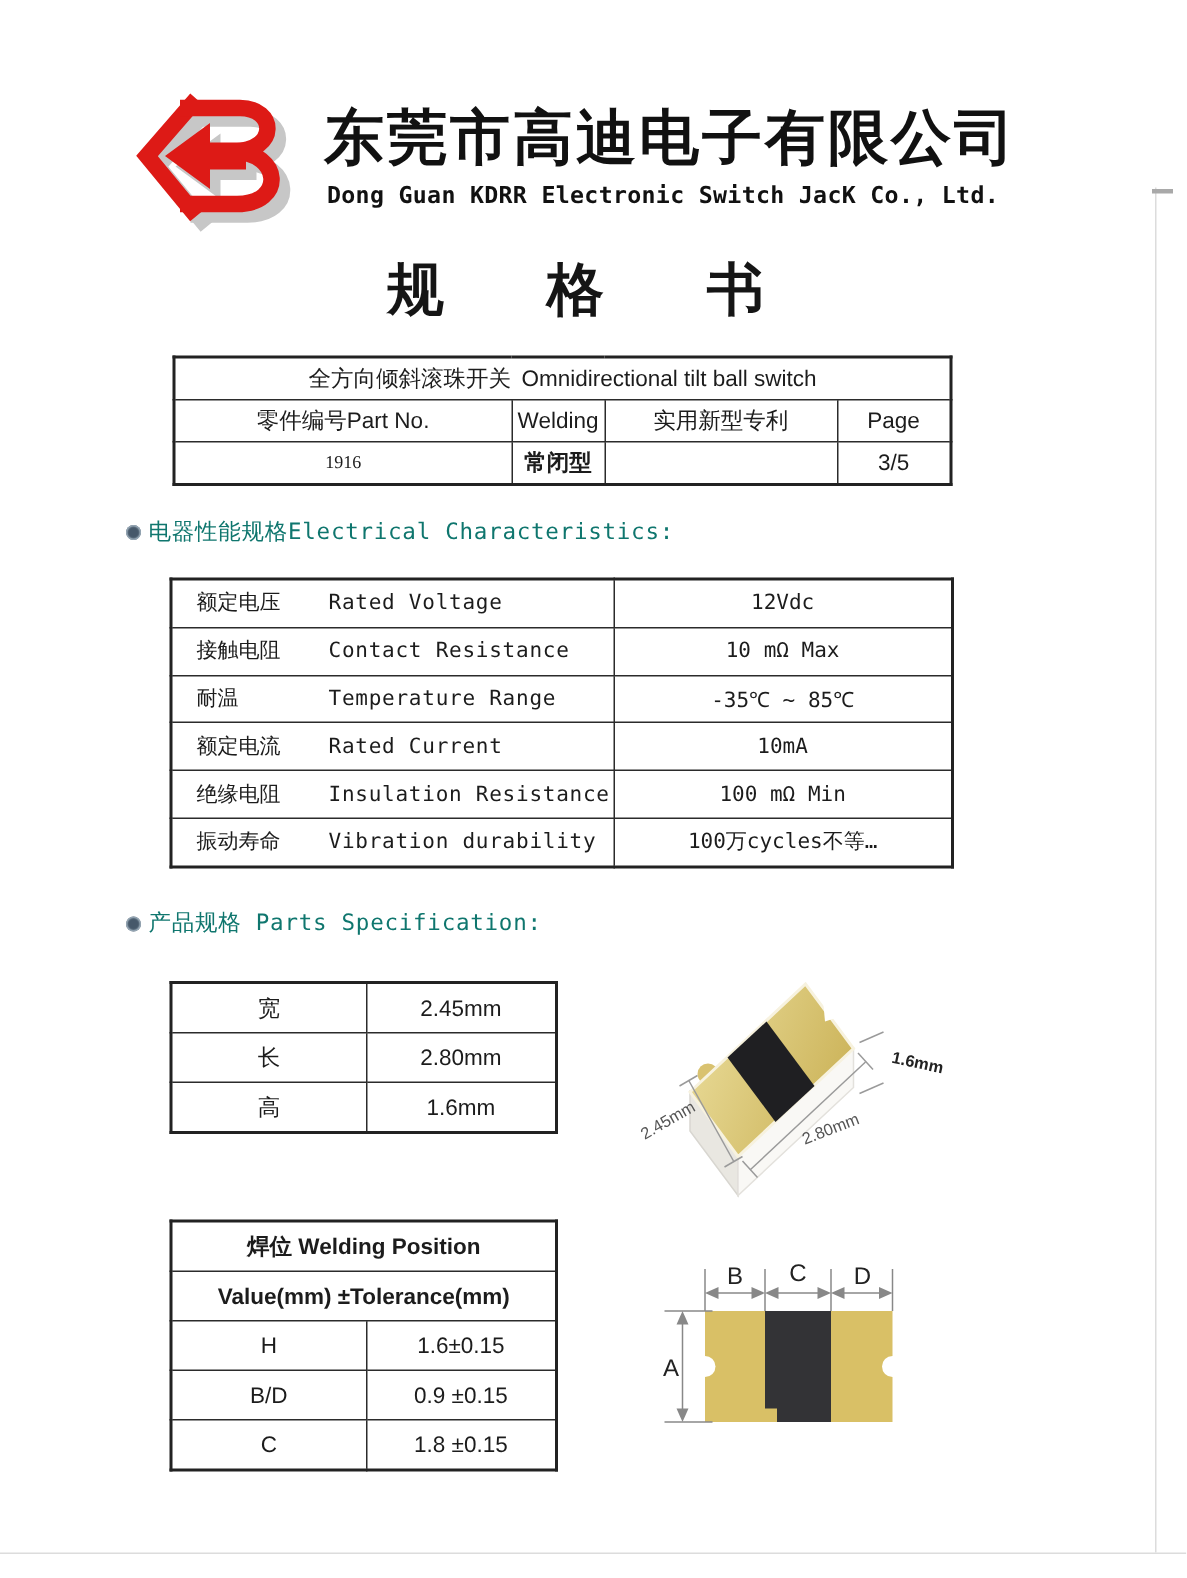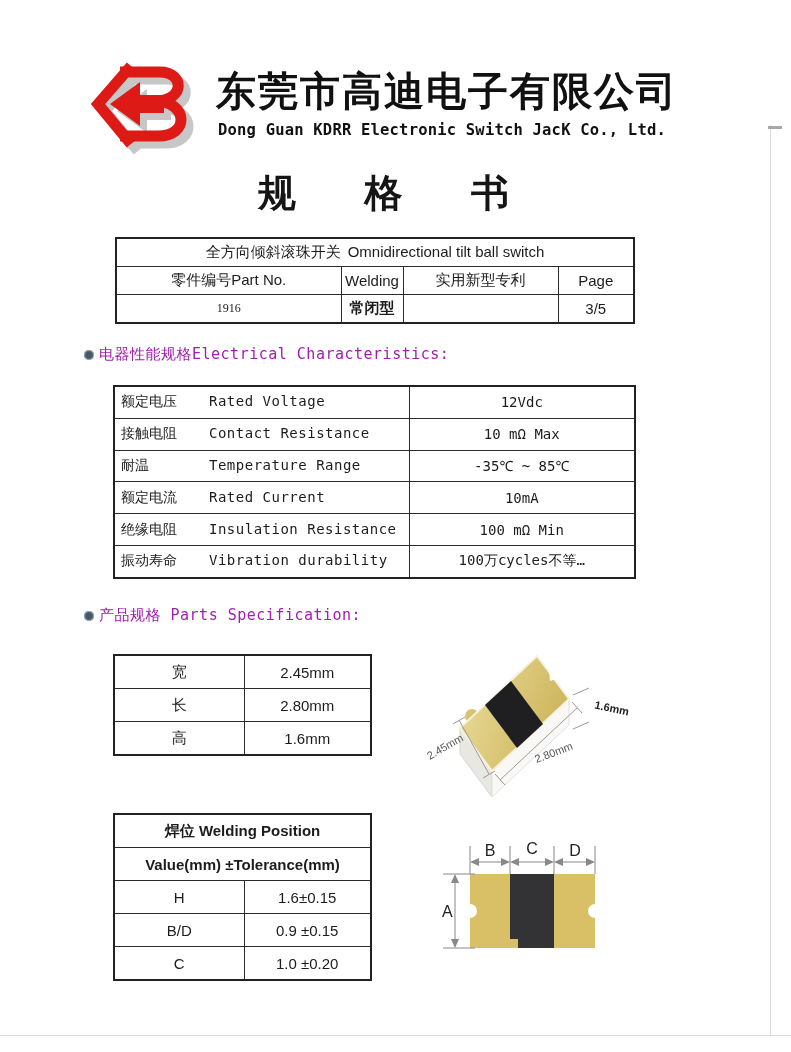--- a/index.html
+++ b/index.html
@@ -45,27 +45,27 @@
   .pt-partno{font-family:"Liberation Serif", serif;font-size:12px;}
   .pt-version{font-weight:bold;}
 
   
   .bullet{
     width:10px;height:10px;border-radius:50%;
     background:#46586a;box-shadow:0 0 1px 1px #9fb0bd inset;
   }
   .section-heading{
     font-family:"DejaVu Sans Mono", monospace;
-    font-size:15px;color:#a21caf;letter-spacing:0.5px;white-space:nowrap;
+    font-size:15px;color:#0f766e;letter-spacing:0.5px;white-space:nowrap;
   }
 
   
   .elec-table{left:113px;top:385px;}
   .elec-table td{height:30.8px;font-family:"DejaVu Sans Mono", monospace;font-size:14px;}
-  .elec-table td.lbl{text-align:left;padding-left:6px;}
+  .elec-table td.lbl{text-align:left;padding-left:16px;}
   .elec-table .cn{display:inline-block;width:88px;font-family:"Liberation Sans", sans-serif;}
   .elec-table .en{letter-spacing:0.5px;}
 
   
   .dim-table{left:113px;top:654px;}
   .dim-table td{height:32px;}
   .weld-table{left:113px;top:813px;border-radius:11px;}
   .weld-table td{height:32px;}
   .tbl-head{font-weight:bold;font-size:15px;}
 
@@ -240,21 +240,21 @@
     <tr>
       <td>H</td>
       <td>1.6±0.15</td>
     </tr>
     <tr>
       <td>B/D</td>
       <td>0.9 ±0.15</td>
     </tr>
     <tr>
       <td>C</td>
-      <td>1.0 ±0.20</td>
+      <td>1.8 ±0.15</td>
     </tr>
   </tbody>
     </table>
 
   <svg class="abs" style="left:435px;top:838px;" width="205" height="140" viewBox="0 0 205 140">
 
     <rect x="35" y="36" width="125" height="74" fill="#d9c066"></rect>
     <path d="M75,36 h44 v74 h-36 v-9 h-8 z" fill="#333336"></path>
     <circle cx="35" cy="73" r="7" fill="#ffffff"></circle>
     <circle cx="160" cy="73" r="7" fill="#ffffff"></circle>

